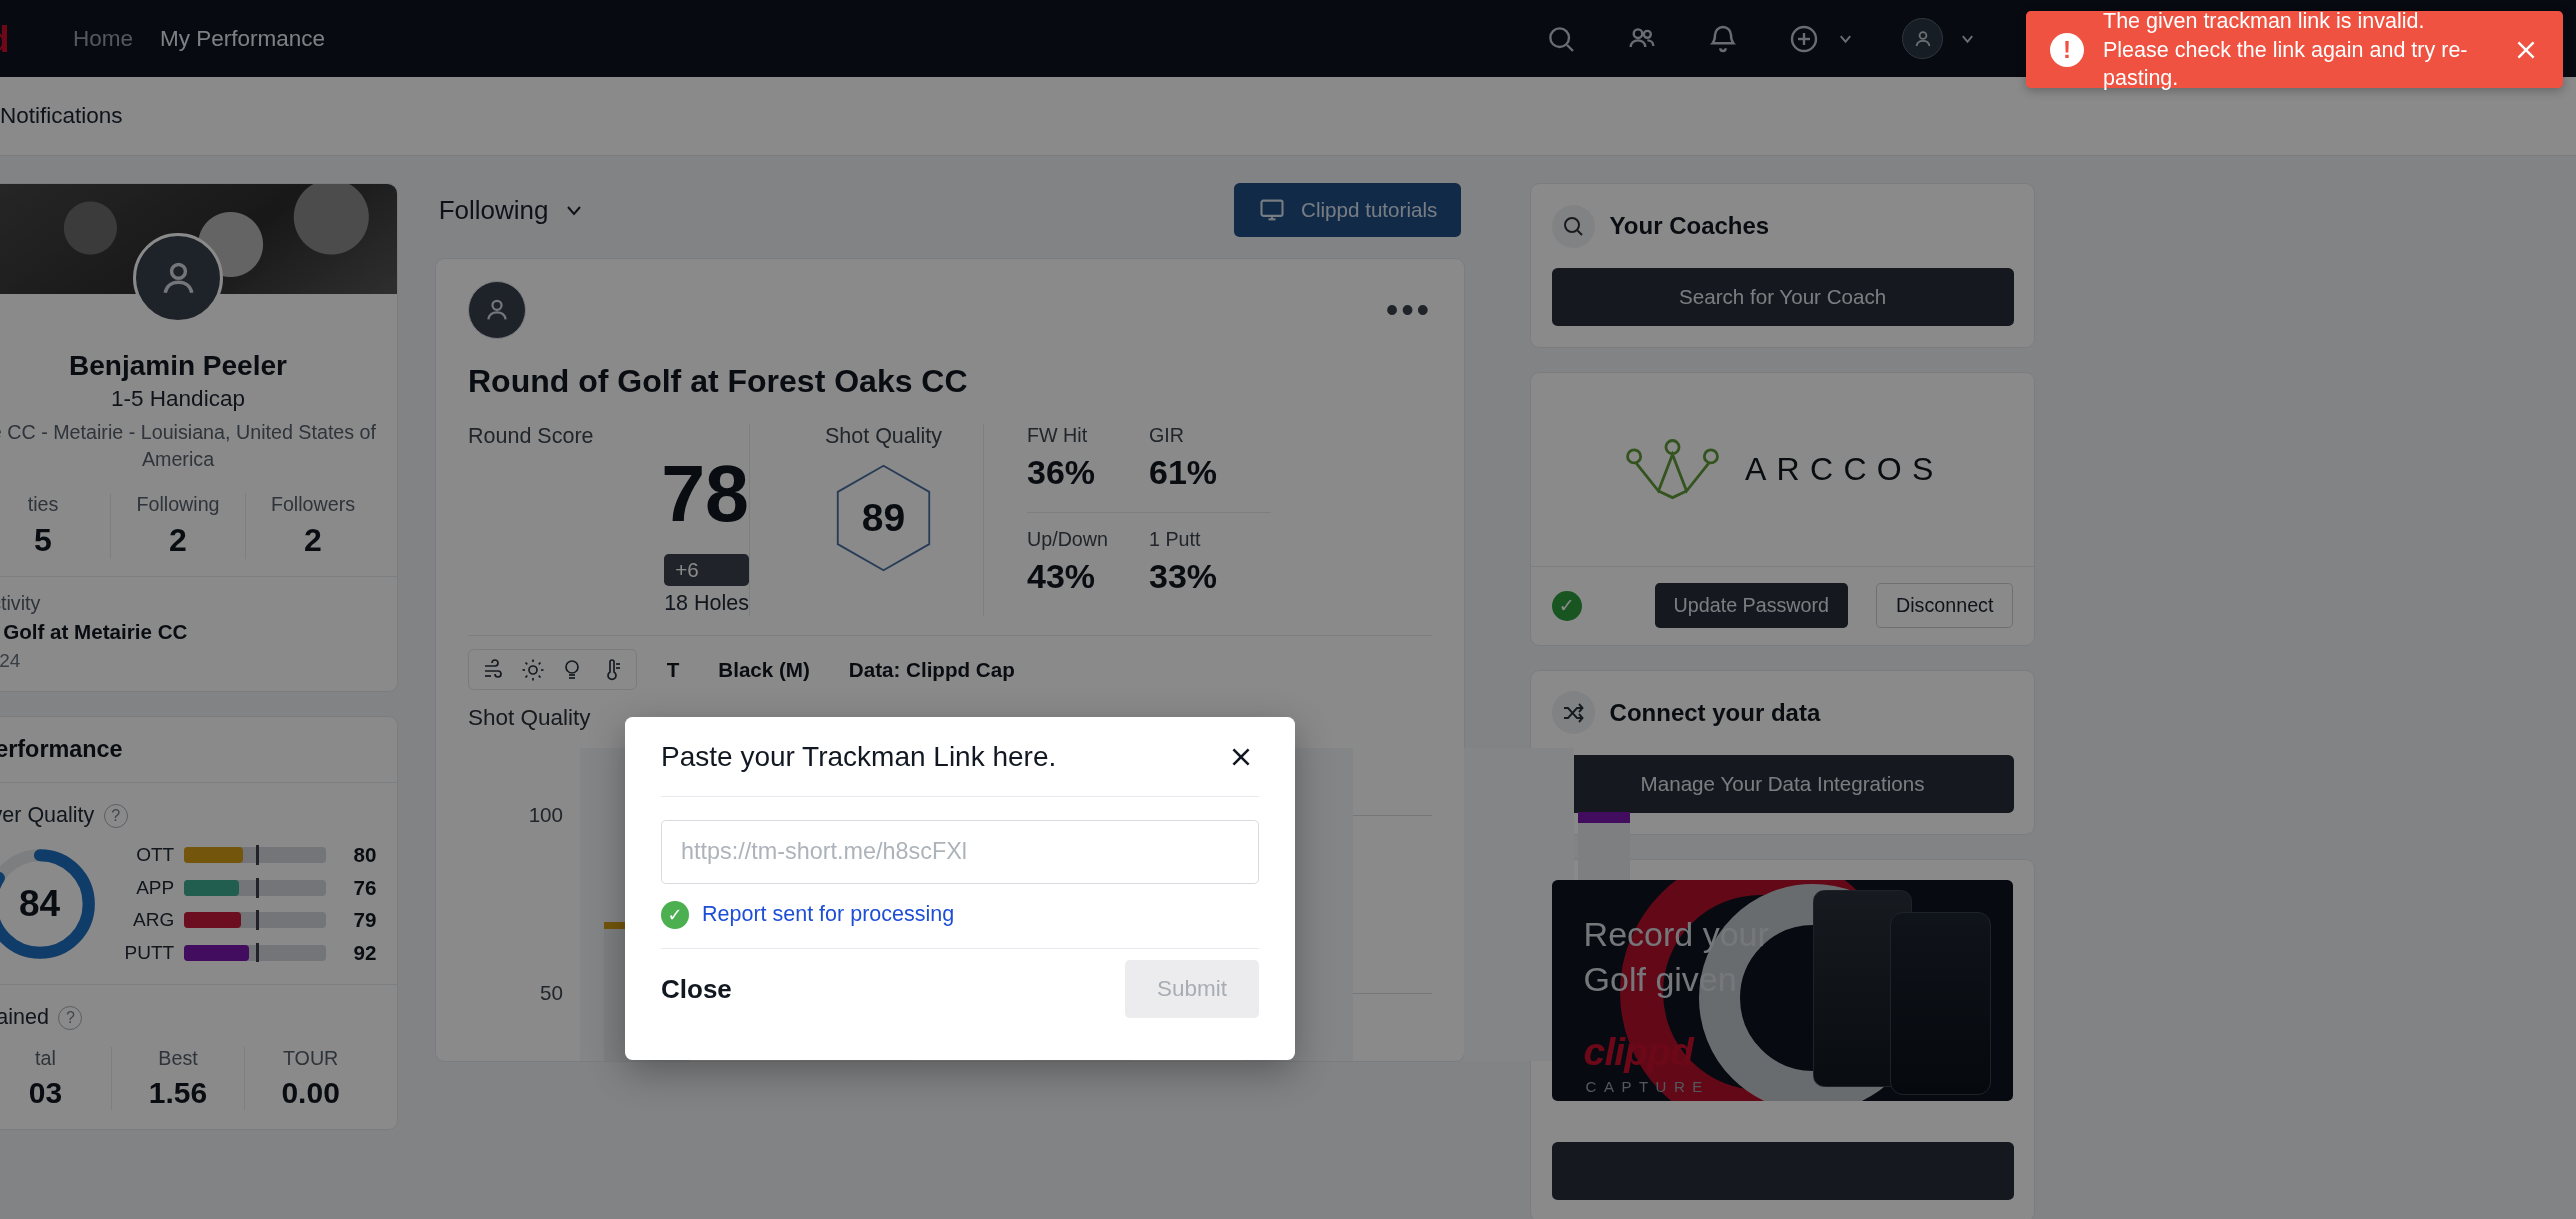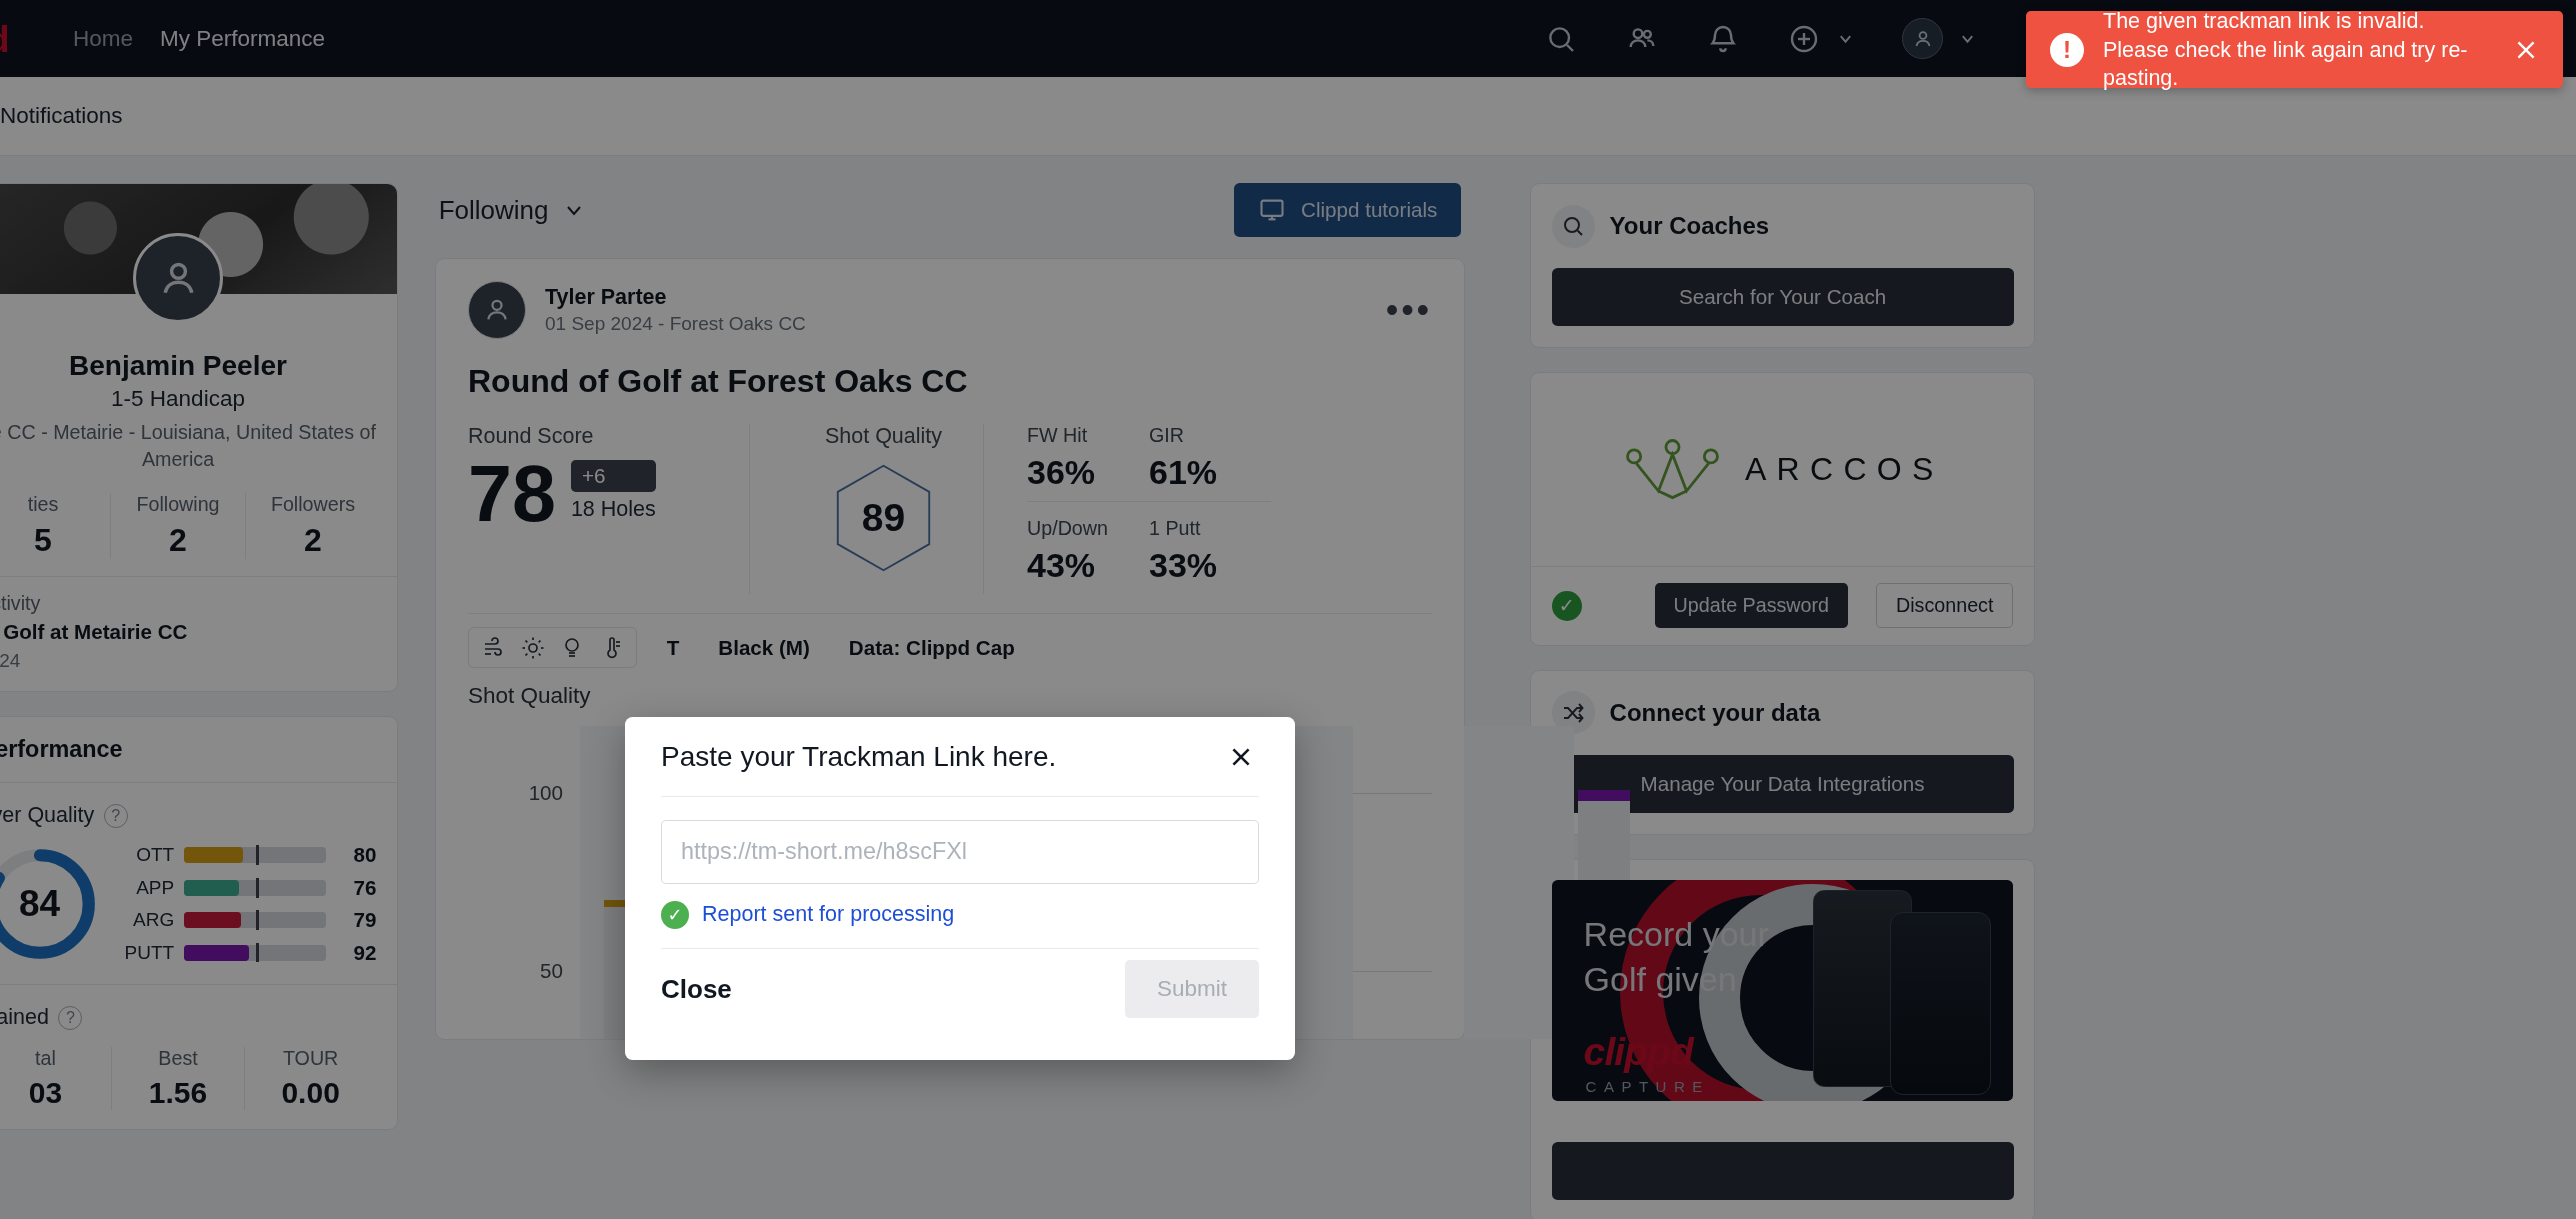--- a/index.html
+++ b/index.html
@@ -136,21 +136,21 @@
   .post-av svg{width:32px;height:32px;}
   .post-who .n{ font-size:21.5px; font-weight:700; color:#121821;}
   .post-who .d{ font-size:19px; color:#6a737e; margin-top:3.7px;}
   .post-more{ margin-left:auto; font-size:36px; letter-spacing:2.8px; color:#3b424c; line-height:9.4px;}
   .post-title{ font-size:32px; font-weight:700; color:#121821; margin-top:24px;}
 
   .stats-strip{ display:flex; align-items:stretch; margin-top:24px; padding-bottom:19px;
                 border-bottom:0.9px solid #e6e9ed;}
   .ss-score{ width:281px; }
   .ss-lbl{ font-size:21.5px; color:#3d4650;}
-  .ss-num{ display:flex; gap:15px; margin-top:11.2px;}
+  .ss-num{ display:flex; align-items:flex-end; gap:27px; margin-top:11.2px;flex-direction:column;}
   .ss-big{ font-size:79px; font-weight:700; color:#121821; line-height:67px;}
   .ss-badge{ background:#3b424c; color:#fff; font-size:20.6px; border-radius:4.7px; padding:3.7px 11.2px;}
   .ss-holes{ font-size:21.5px; color:#222b36; margin-top:5.6px;}
   .ss-sq{ width:234px; border-left:0.9px solid #e6e9ed; padding-left:34px; text-align:center;}
   .hexwrap{ position:relative; width:103px;height:112px; margin:13px auto 0;}
   .hexwrap .num{ position:absolute; inset:0; display:flex;align-items:center;justify-content:center;
                  font-size:39px;font-weight:700;color:#121821;}
   .ss-grid{ flex:1; border-left:0.9px solid #e6e9ed; padding-left:43px;
             display:grid; grid-template-columns:122px 122px; grid-auto-rows:auto; }
   .sg-cell{ padding-bottom:9.4px;}
@@ -443,24 +443,20 @@
 
       <div class="card">
         <div class="post">
           <div class="post-head">
             <div class="post-av">
               <svg viewBox="0 0 24 24" fill="none" stroke="currentColor" stroke-width="1.7">
                   <circle cx="12" cy="8.5" r="3.4"></circle>
                   <path d="M5.5 19c.6-3.4 3.3-5.2 6.5-5.2s5.9 1.8 6.5 5.2"></path>
                 </svg>
             </div>
-            <div class="post-who">
-              <div class="n">Tyler Partee</div>
-              <div class="d">01 Sep 2024 - Forest Oaks CC</div>
-            </div>
             <div class="post-more">•••</div>
           </div>
           <div class="post-title">Round of Golf at Forest Oaks CC</div>
 
           <div class="stats-strip">
             <div class="ss-score">
               <div class="ss-lbl">Round Score</div>
               <div class="ss-num">
                 <div class="ss-big">78</div>
                 <div>

